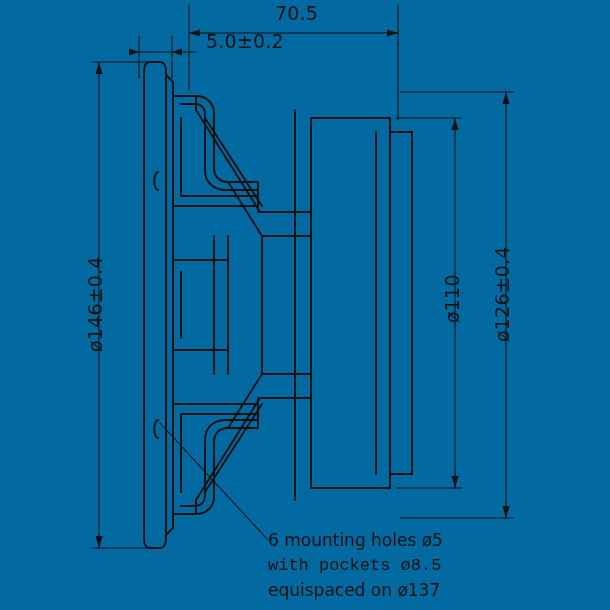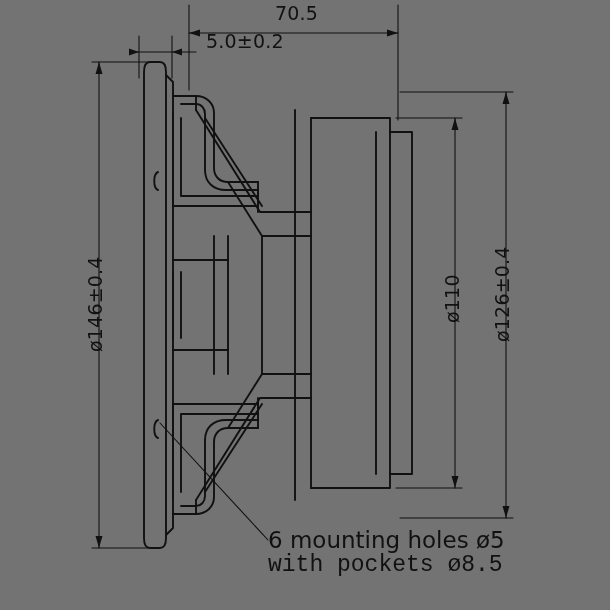--- a/index.html
+++ b/index.html
@@ -10,21 +10,21 @@
   body {
     width: 610px;
     height: 610px;
     font-family: "DejaVu Sans", sans-serif;
     overflow: hidden;
   }
   #stage {
     position: relative;
     width: 610px;
     height: 610px;
-    background: #737373;
+    background: #0369a1;
   }
   #drawing {
     position: absolute;
     left: 0;
     top: 0;
     width: 610px;
     height: 610px;
   }
   .dim-label {
     position: absolute;
@@ -34,21 +34,21 @@
     white-space: nowrap;
     letter-spacing: 0.2px;
   }
   .rot90 {
     transform: rotate(-90deg);
     transform-origin: left top;
   }
   .note {
     position: absolute;
     font-family: "DejaVu Sans", sans-serif;
-    font-size: 23px;
+    font-size: 17px;
     color: #111111;
     white-space: nowrap;
     line-height: 25px;
   }
 </style>
 </head>
 <body>
 
 <div id="stage">
 
@@ -171,14 +171,15 @@
   <div class="dim-label" style="left:206px; top:30px;">5.0±0.2</div>
 
   <div class="dim-label rot90" style="left:84px; top:352px;">ø146±0.4</div>
 
   <div class="dim-label rot90" style="left:491px; top:342px;">ø126±0.4</div>
 
   <div class="dim-label rot90" style="left:441px; top:323px;">ø110</div>
 
   <div class="note" style="left:268px; top:528px;">6 mounting holes ø5</div>
   <div class="note" style="left:268px; top:553px;font-family:Liberation Mono, monospace;">with pockets ø8.5</div>
+  <div class="note" style="left:268px; top:578px;">equispaced on ø137</div>
 
 </div>
 
 </body></html>

